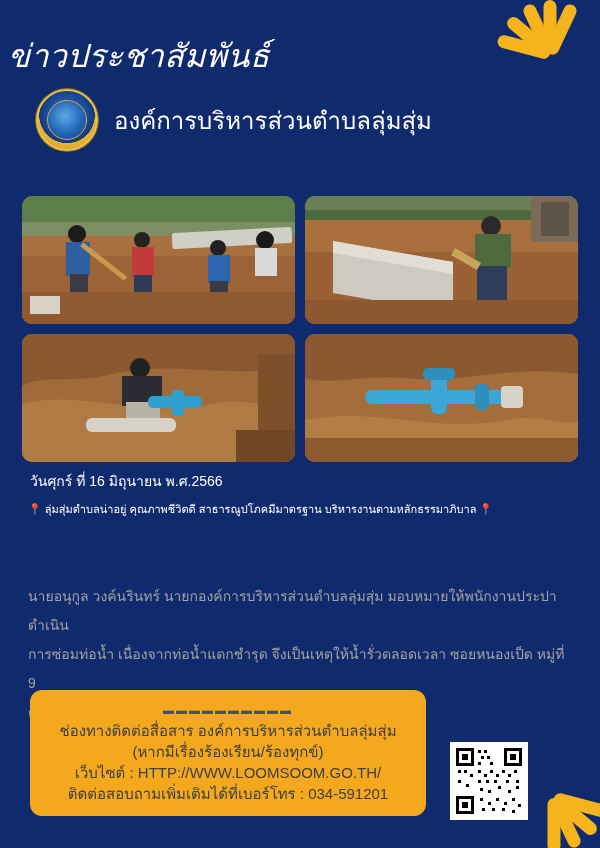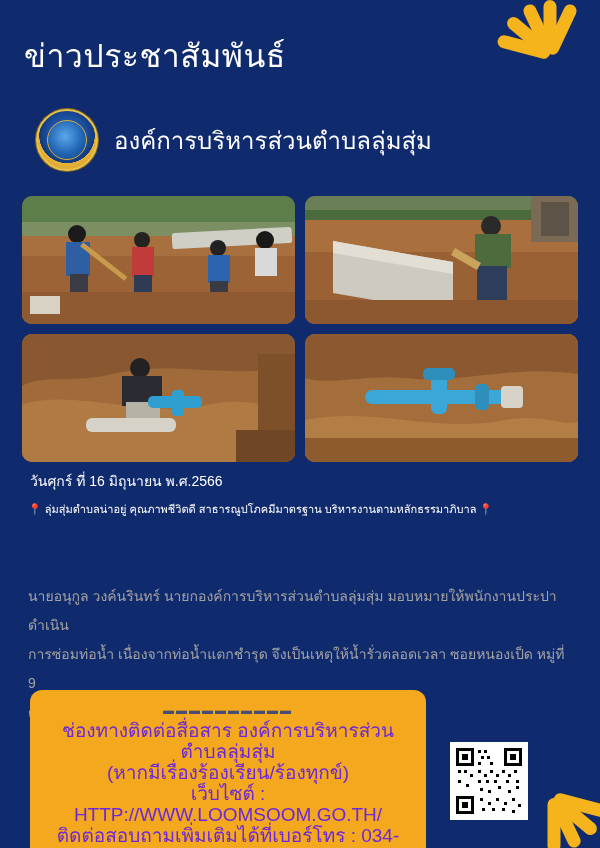--- a/index.html
+++ b/index.html
@@ -25,29 +25,30 @@
     left:50%; top:50%;
     width:13px; height:54px;
     background:#f5b31c;
     border-radius:7px;
     transform-origin:50% 100%;
   }
 
   
   .header-title {
     position:absolute;
-    left:24px; top:30px;
+    left:8px; top:30px;
     color:#ffffff;
     font-size:32px;
     font-weight:normal;
     letter-spacing:.5px;
+    font-style:italic;
   }
   .org-row {
     position:absolute;
-    left:36px; top:109px;
+    left:36px; top:89px;
     display:flex;
     align-items:center;
     gap:16px;
   }
   .logo {
     width:62px; height:62px; border-radius:50%;
     background:radial-gradient(circle at 50% 42%, #2d6fc4 0%, #1a4c9b 46%, #123a7c 62%, #e8b33a 63%, #c9931f 100%);
     border:2px solid #e8c24a;
     position:relative;
     flex:0 0 auto;
@@ -121,23 +122,23 @@
     color:#1b2a5e;
   }
   .contact .deco {
     font-size:11px;
     letter-spacing:2px;
     color:#2a3f86;
     margin-bottom:4px;
     opacity:.85;
   }
   .contact .line {
-    font-size:19px;
+    font-size:15px;
     line-height:21px;
-    color:#6d28d9;
+    color:#404040;
   }
   .qr {
     position:absolute;
     left:450px; top:742px;
     width:78px; height:78px;
     background:#ffffff;
     padding:4px;
   }
   .qr svg { display:block; }
 </style>

